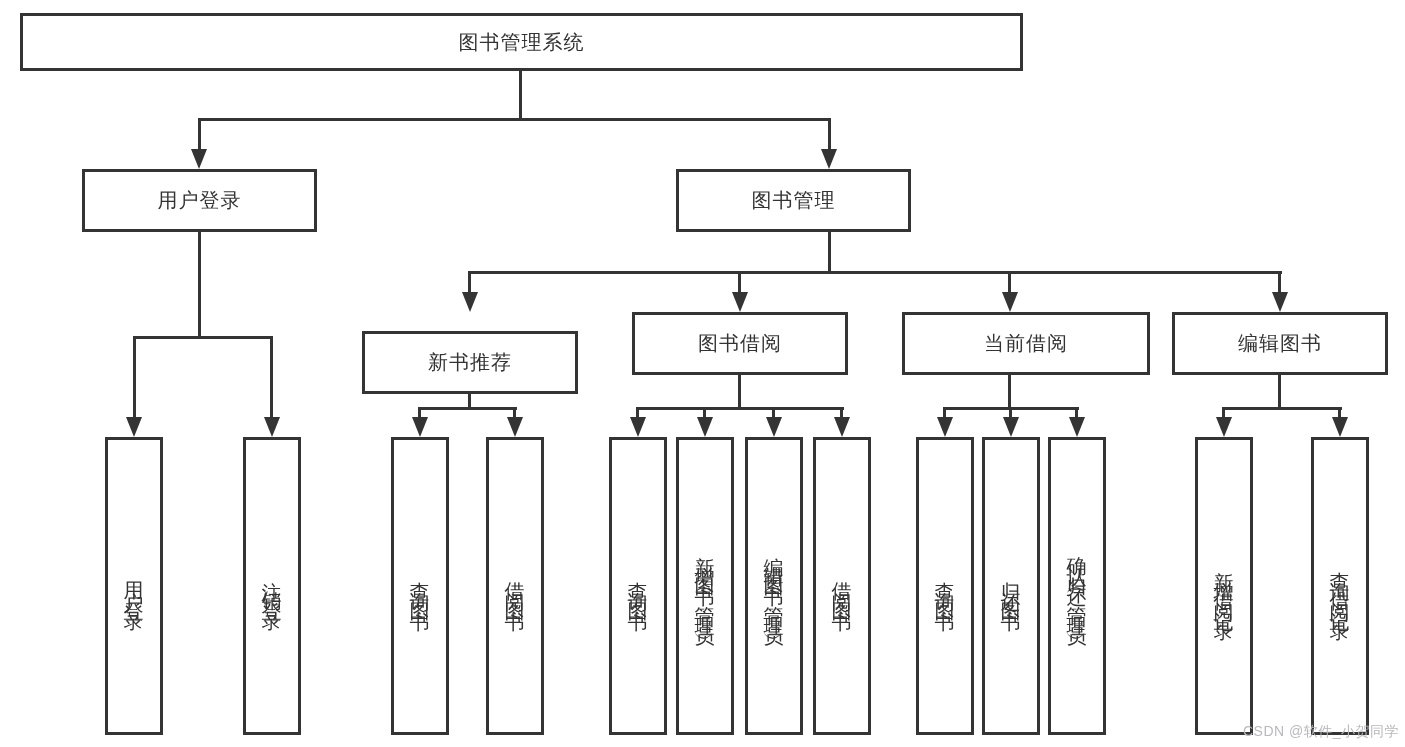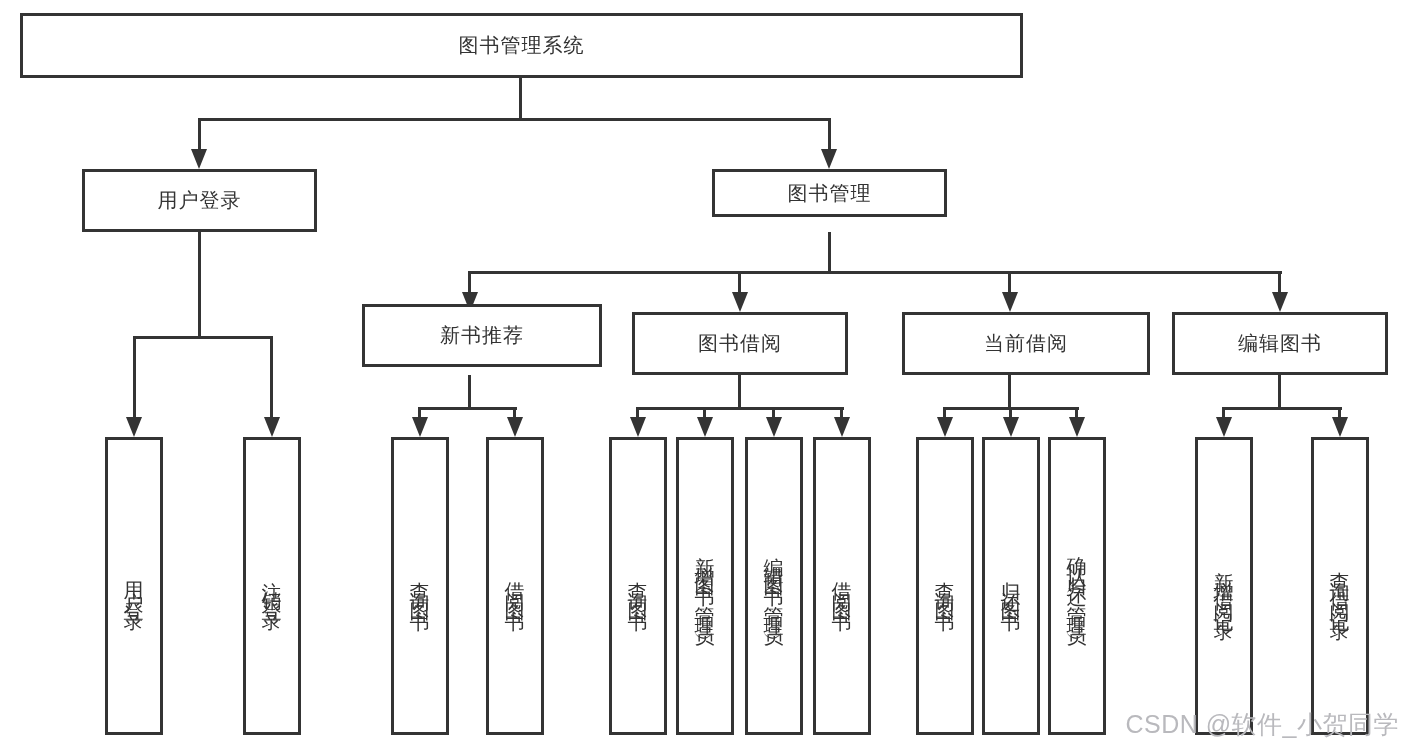--- a/index.html
+++ b/index.html
@@ -26,21 +26,21 @@
   .vl,.hl{position:absolute;background:#343434;}
   .vl{width:3px;}
   .hl{height:3px;}
   .ar{
     position:absolute;width:0;height:0;
     border-left:8px solid transparent;border-right:8px solid transparent;
     border-top:20px solid #343434;
   }
   .watermark{
     position:absolute;right:6px;bottom:6px;
-    font-size:25px;color:#b9b9bd;letter-spacing:0.5px;
+    font-size:14px;color:#b9b9bd;letter-spacing:0.5px;
   }
 </style>
 </head>
 <body>
 
 <div class="canvas">
 
   <div>
 
     <div class="vl" style="left:519px;top:68px;height:51px"></div>
@@ -96,33 +96,33 @@
     <div class="ar" style="left:1069px;top:417px"></div>
 
     <div class="vl" style="left:1278px;top:375px;height:34px"></div>
     <div class="hl" style="left:1222px;top:407px;width:120px"></div>
     <div class="vl" style="left:1222px;top:407px;height:13px"></div>
     <div class="ar" style="left:1216px;top:417px"></div>
     <div class="vl" style="left:1338px;top:407px;height:13px"></div>
     <div class="ar" style="left:1332px;top:417px"></div>
   </div>
 
-  <div class="hbox" style="left:20px;top:13px;width:1003px;height:65px">
+  <div class="hbox" style="left:20px;top:13px;width:1003px;height:58px">
     <span>图书管理系统</span>
   </div>
 
   <div class="hbox" style="left:82px;top:169px;width:235px;height:63px">
     <span>用户登录</span>
   </div>
 
-  <div class="hbox" style="left:712px;top:169px;width:235px;height:48px">
+  <div class="hbox" style="left:676px;top:169px;width:235px;height:63px">
     <span>图书管理</span>
   </div>
 
-  <div class="hbox" style="left:362px;top:304px;width:240px;height:63px">
+  <div class="hbox" style="left:362px;top:331px;width:216px;height:63px">
     <span>新书推荐</span>
   </div>
 
   <div class="hbox" style="left:632px;top:312px;width:216px;height:63px">
     <span>图书借阅</span>
   </div>
 
   <div class="hbox" style="left:902px;top:312px;width:248px;height:63px">
     <span>当前借阅</span>
   </div>

